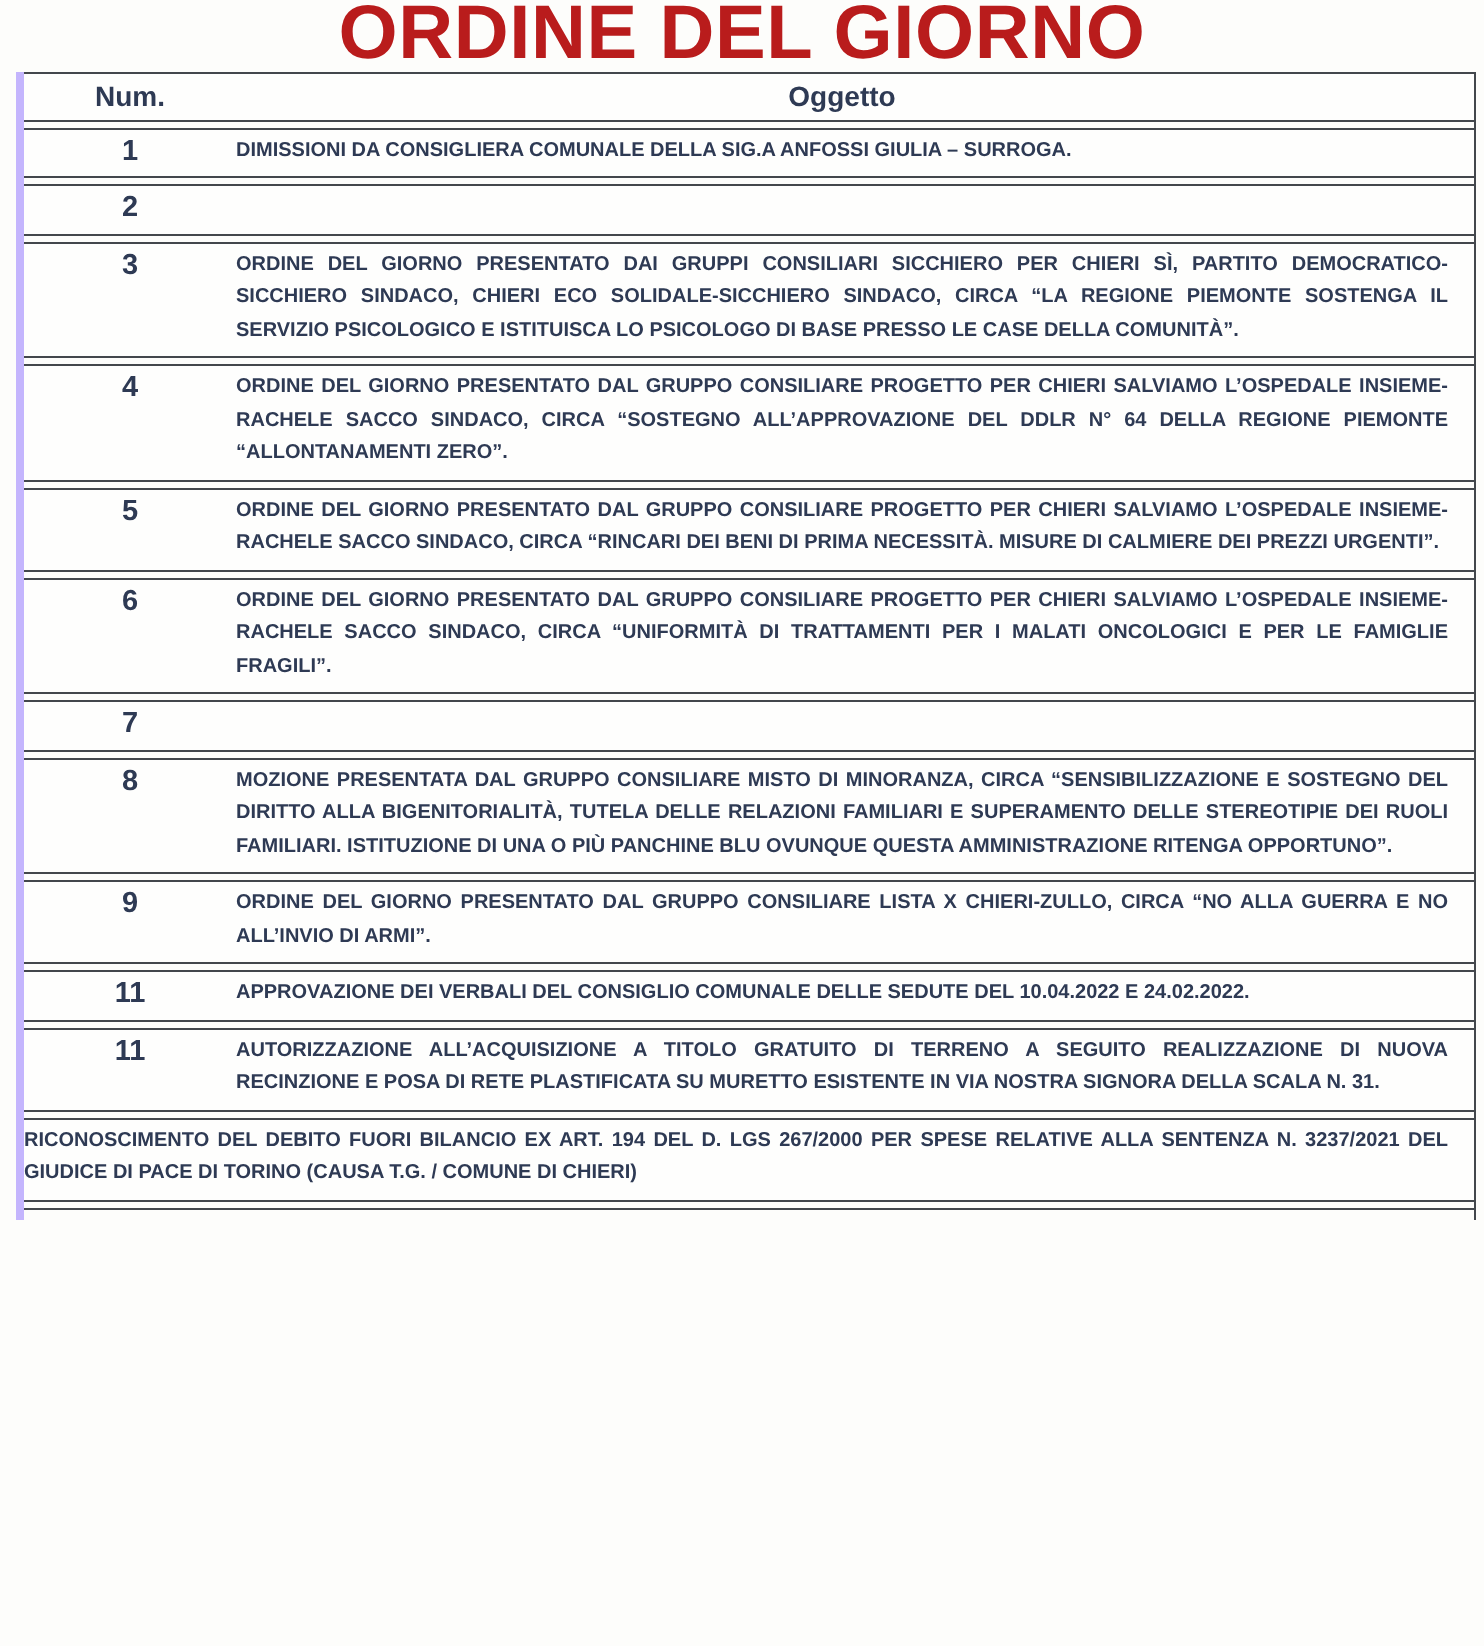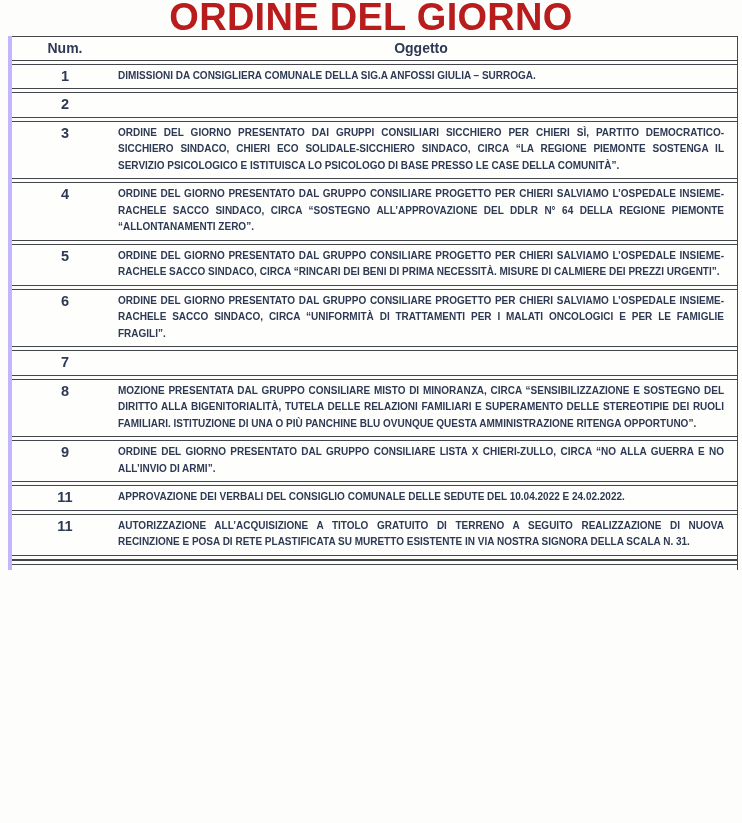--- a/index.html
+++ b/index.html
@@ -133,20 +133,21 @@
     <div class="cell-num">11</div>
     <div class="cell-subject">APPROVAZIONE DEI VERBALI DEL CONSIGLIO COMUNALE DELLE SEDUTE DEL 10.04.2022 E 24.02.2022.</div>
   </div>
 
   <div class="trow">
     <div class="cell-num">11</div>
     <div class="cell-subject">AUTORIZZAZIONE ALL’ACQUISIZIONE A TITOLO GRATUITO DI TERRENO A SEGUITO REALIZZAZIONE DI NUOVA RECINZIONE E POSA DI RETE PLASTIFICATA SU MURETTO ESISTENTE IN VIA NOSTRA SIGNORA DELLA SCALA N. 31.</div>
   </div>
 
   <div class="trow">
+    <div class="cell-subject">RICONOSCIMENTO DEL DEBITO FUORI BILANCIO EX ART. 194 DEL D. LGS 267/2000 PER SPESE RELATIVE ALLA SENTENZA N. 3237/2021  DEL GIUDICE DI PACE DI TORINO  (CAUSA T.G. / COMUNE DI CHIERI)</div>
   </div>
 </div>
 
     <div class="next-row-stub"></div>
 
   </div>
 
 </div>
 
 </body></html>

